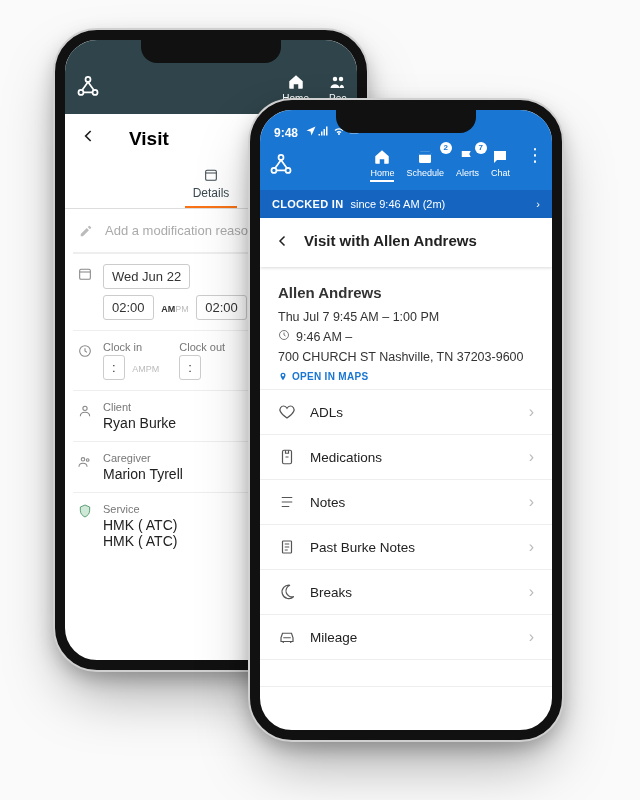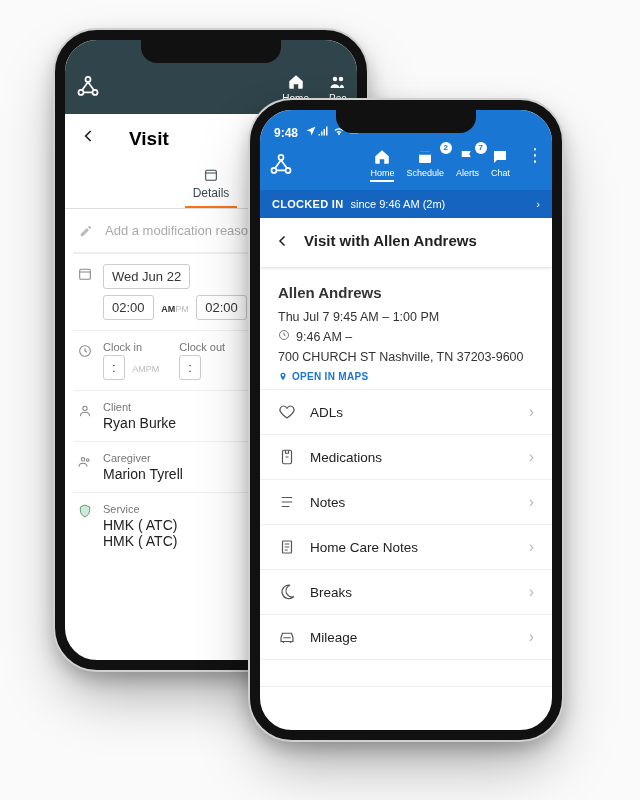--- a/index.html
+++ b/index.html
@@ -350,21 +350,21 @@
           <path d="M5 6h14M5 12h14M5 18h10"></path>
         </svg>
       <span>Notes</span>
       <span class="chev chev-right"></span>
     </div>
     <div class="rp-item">
       <svg class="li-icon" viewBox="0 0 24 24">
           <rect x="6" y="4" width="12" height="16" rx="1"></rect>
           <path d="M9 8h6M9 12h6M9 16h4"></path>
         </svg>
-      <span>Home Care Notes</span>
+      <span>Past Burke Notes</span>
       <span class="chev chev-right"></span>
     </div>
     <div class="rp-item">
       <svg class="li-icon" viewBox="0 0 24 24">
           <path d="M16 3a9 9 0 1 0 5 15 7 7 0 0 1-5-15z"></path>
         </svg>
       <span>Breaks</span>
       <span class="chev chev-right"></span>
     </div>
     <div class="rp-item">

